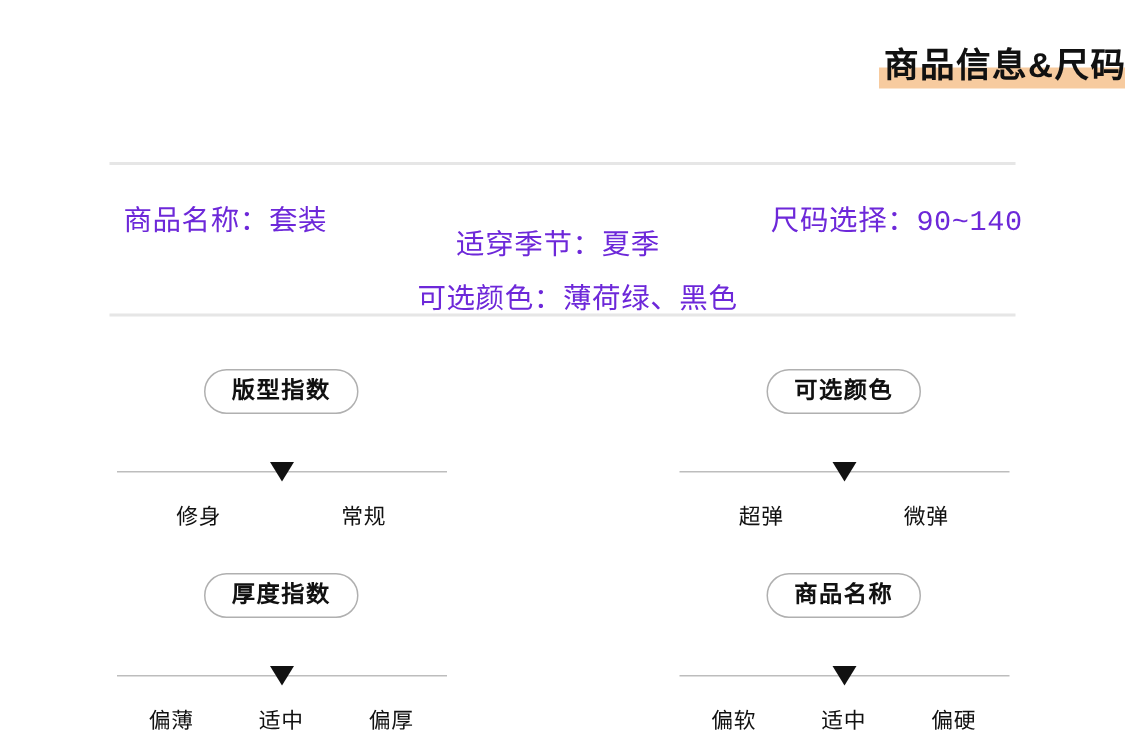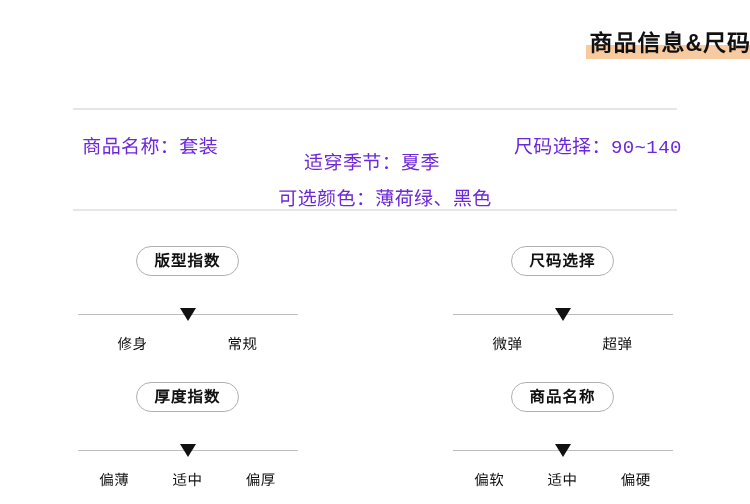--- a/index.html
+++ b/index.html
@@ -219,29 +219,29 @@
       <div class="ticks">
         <span class="tick">修身</span>
         <span class="tick">常规</span>
       </div>
     </div>
   </div>
 
   <div class="meter">
     <div class="meter-inner">
       <div class="badge-row">
-        <span class="badge">尺码选择</span>
-      </div>
-      <div class="scale">
-        <div class="scale-line"></div>
-        <div class="marker" style="left: 50%;"></div>
-      </div>
-      <div class="ticks">
+        <span class="badge">可选颜色</span>
+      </div>
+      <div class="scale">
+        <div class="scale-line"></div>
+        <div class="marker" style="left: 50%;"></div>
+      </div>
+      <div class="ticks">
+        <span class="tick">超弹</span>
         <span class="tick">微弹</span>
-        <span class="tick">超弹</span>
       </div>
     </div>
   </div>
 
   <div class="meter">
     <div class="meter-inner">
       <div class="badge-row">
         <span class="badge">厚度指数</span>
       </div>
       <div class="scale">

